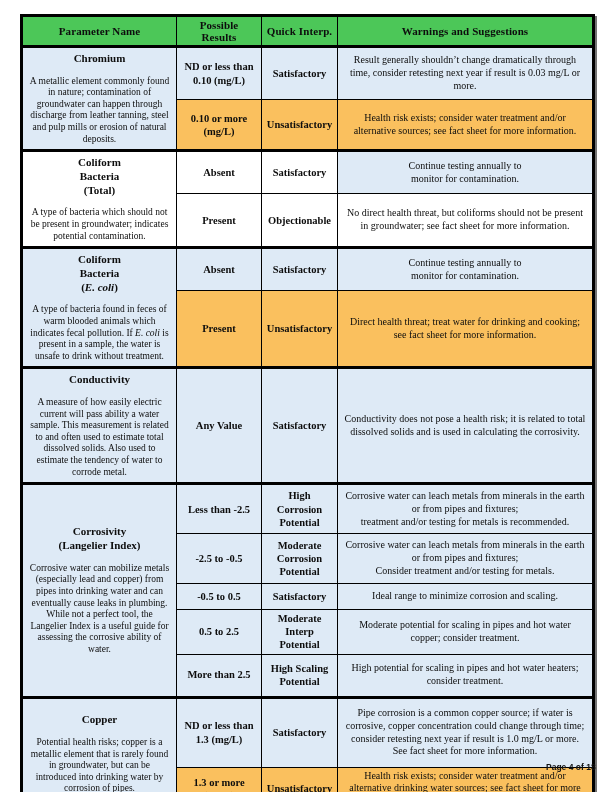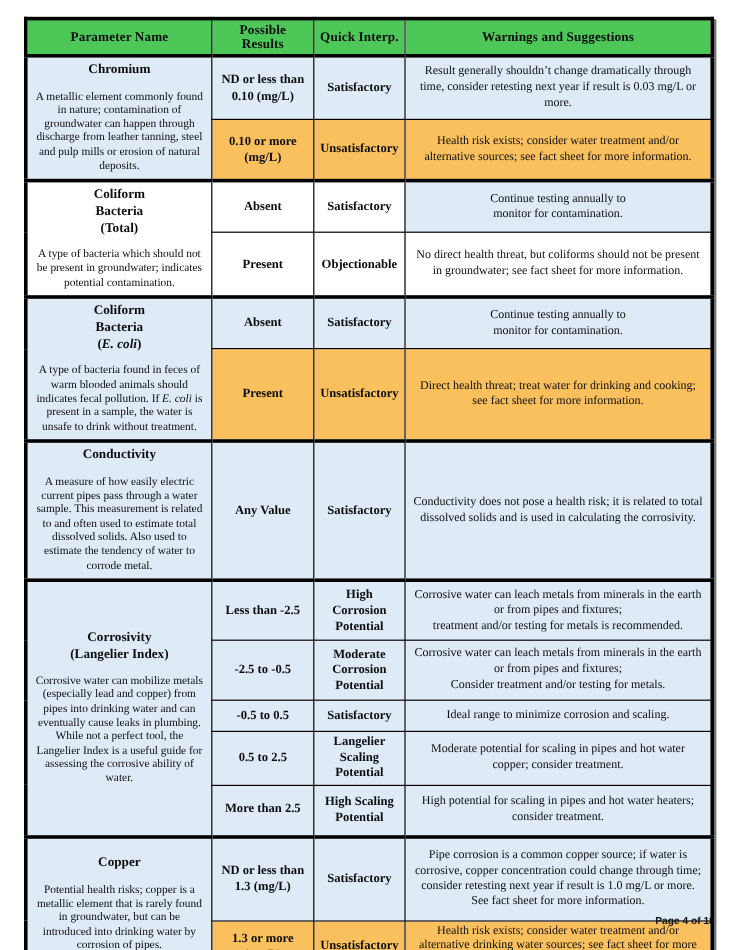--- a/index.html
+++ b/index.html
@@ -152,38 +152,38 @@
         <td class="result bg-white">Present</td>
         <td class="interp bg-white">Objectionable</td>
         <td class="warn bg-white">No direct health threat, but coliforms should not be present in groundwater;  see fact sheet for more information.</td>
       </tr>
 
       <tr class="sec-start" style="height:40px">
         <td rowspan="2" class="param bg-blue">
           <div class="ptitle"><span>Coliform
 Bacteria
 (</span><i>E. coli</i><span>)</span></div>
-          <div class="pdesc"><span>A type of bacteria found in feces of warm blooded animals should indicates fecal pollution. If </span><i>E. coli</i><span> is present in a sample, the water is unsafe to drink without treatment.</span></div>
+          <div class="pdesc"><span>A type of bacteria found in feces of warm blooded animals which indicates fecal pollution. If </span><i>E. coli</i><span> is present in a sample, the water is unsafe to drink without treatment.</span></div>
         </td>
         <td class="result bg-blue">Absent</td>
         <td class="interp bg-blue">Satisfactory</td>
         <td class="warn bg-blue">Continue testing annually to
 monitor for contamination.</td>
       </tr>
       <tr style="height:72px">
         <td class="result bg-orange">Present</td>
         <td class="interp bg-orange">Unsatisfactory</td>
         <td class="warn bg-orange">Direct health threat; treat water for drinking and cooking;
 see fact sheet for more information.</td>
       </tr>
 
       <tr class="sec-start" style="height:110px">
         <td class="param bg-blue">
           <div class="ptitle">Conductivity</div>
-          <div class="pdesc">A measure of how easily electric current pipes pass through a water sample. This measurement is related to and often used to estimate total dissolved solids. Also used to estimate the tendency of water to corrode metal.</div>
+          <div class="pdesc">A measure of how easily electric current will pass ability a water sample. This measurement is related to and often used to estimate total dissolved solids. Also used to estimate the tendency of water to corrode metal.</div>
         </td>
         <td class="result bg-blue">Any Value</td>
         <td class="interp bg-blue">Satisfactory</td>
         <td class="warn bg-blue">Conductivity does not pose a health risk; it is related to total dissolved solids and is used in calculating the corrosivity.</td>
       </tr>
 
       <tr class="sec-start" style="height:50px">
         <td rowspan="5" class="param bg-blue">
           <div class="ptitle">Corrosivity
 (Langelier Index)</div>
@@ -200,21 +200,21 @@
         <td class="warn bg-blue">Corrosive water can leach metals from minerals in the earth or from pipes and fixtures;
 Consider treatment and/or testing for metals.</td>
       </tr>
       <tr style="height:26px">
         <td class="result bg-blue">-0.5 to 0.5</td>
         <td class="interp bg-blue">Satisfactory</td>
         <td class="warn bg-blue">Ideal range to minimize corrosion and scaling.</td>
       </tr>
       <tr style="height:40px">
         <td class="result bg-blue">0.5 to 2.5</td>
-        <td class="interp bg-blue">Langelier Scaling Potential</td>
+        <td class="interp bg-blue">Moderate Interp Potential</td>
         <td class="warn bg-blue">Moderate potential for scaling in pipes and hot water copper; consider treatment.</td>
       </tr>
       <tr style="height:43px">
         <td class="result bg-blue">More than 2.5</td>
         <td class="interp bg-blue">High Scaling Potential</td>
         <td class="warn bg-blue">High potential for scaling in pipes and hot water heaters;
 consider treatment.</td>
       </tr>
 
       <tr class="sec-start" style="height:70px">

